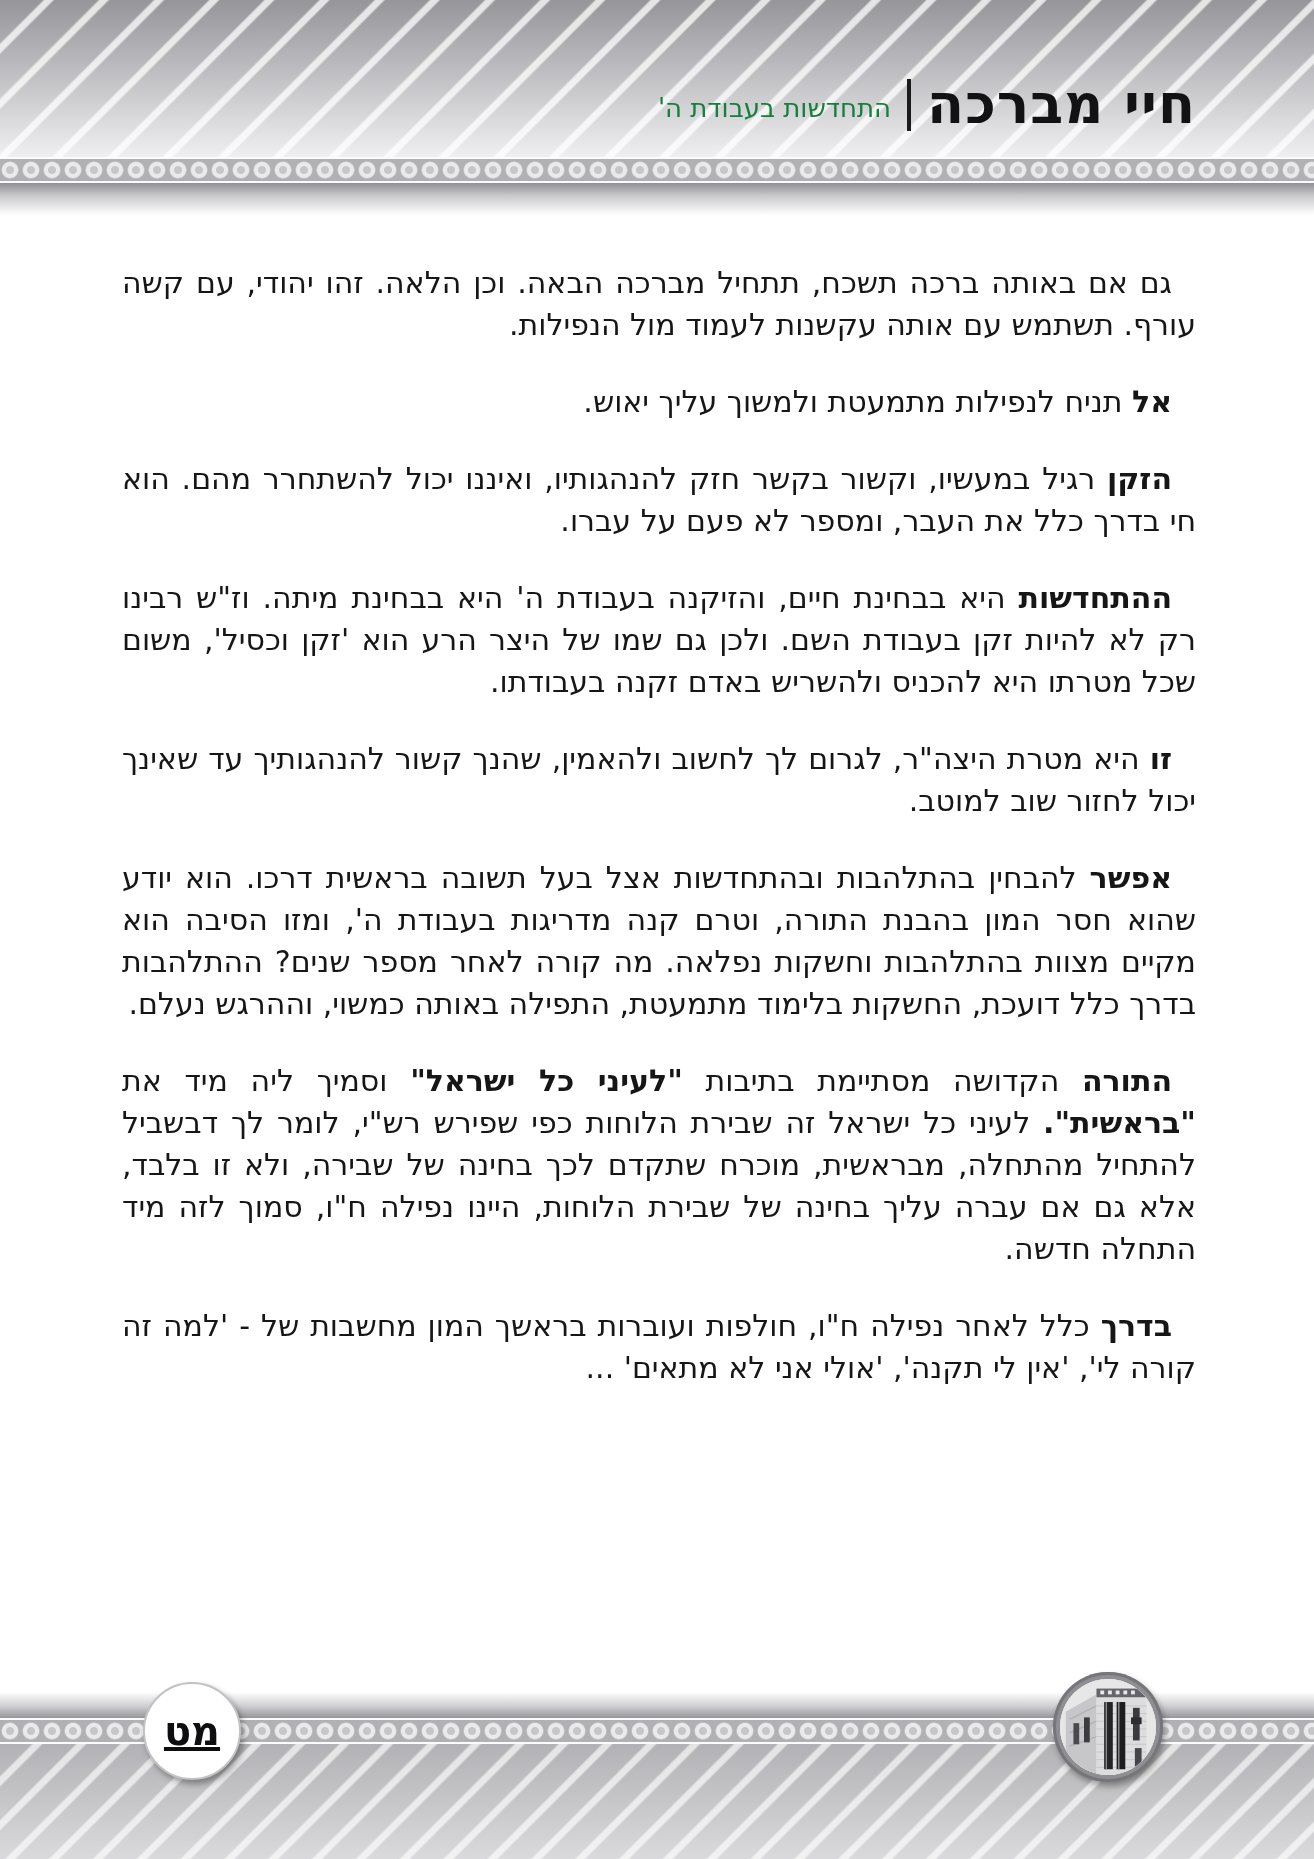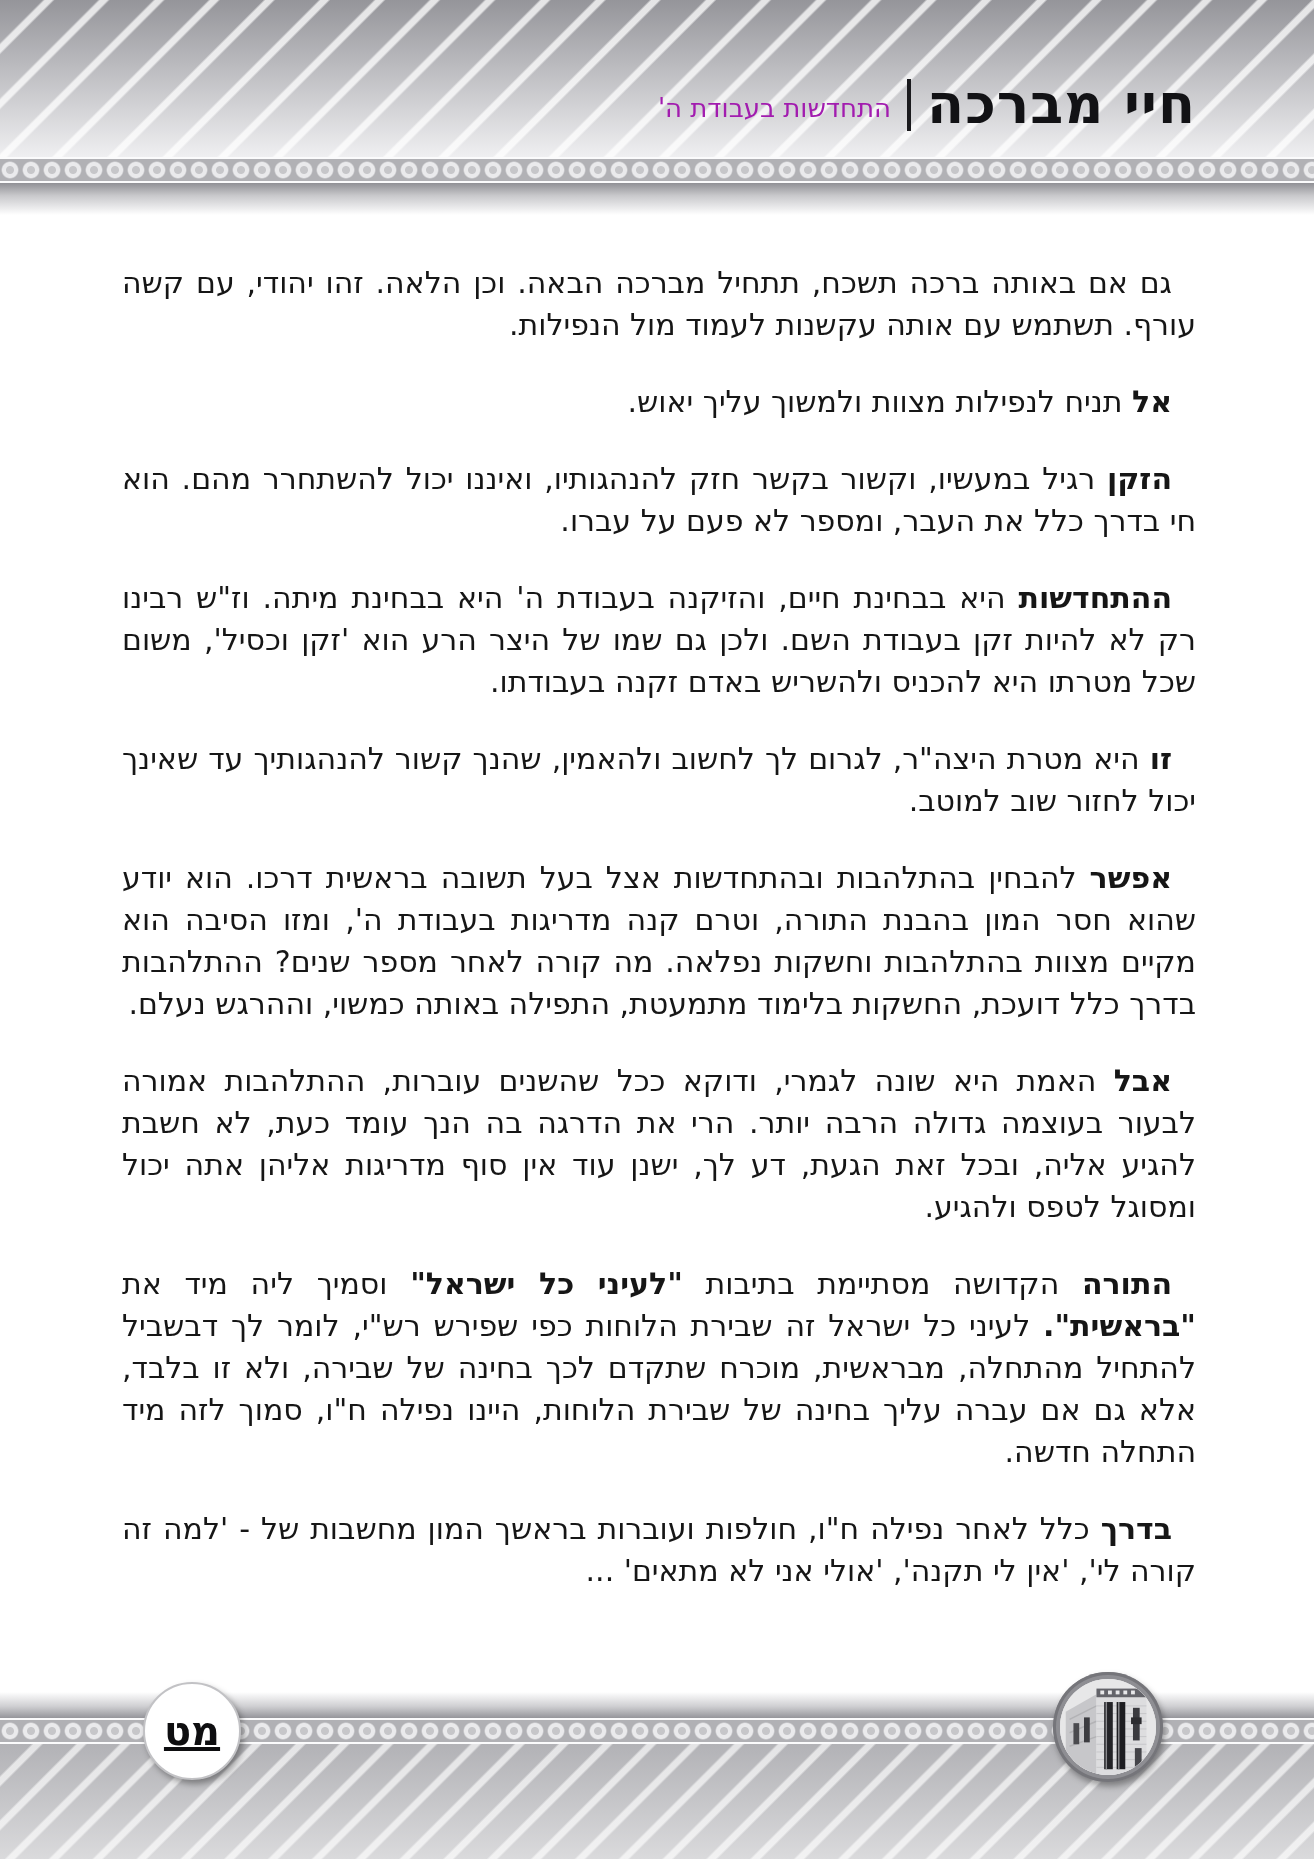--- a/index.html
+++ b/index.html
@@ -24,21 +24,21 @@
   }
   .book-title{
     font-size:54px;font-weight:bold;color:#121215;letter-spacing:1px;
     line-height:1;
   }
   .title-divider{
     display:inline-block;width:4px;height:52px;background:#1b1b1e;
     margin:0 16px;
   }
   .section-title{
-    font-size:26px;color:#a21caf;line-height:1;padding-top:6px;
+    font-size:26px;color:#15803d;line-height:1;padding-top:6px;
   }
   .bead-band{
     position:absolute;left:0;width:100%;height:26px;
     background-color:#b1b1b5;
     background-image:radial-gradient(circle at 10px 11px,
       #c6c6c9 0 3.5px,#eaeaec 4.5px 7.5px,rgba(234,234,236,0) 9px);
     background-size:21px 22px;background-repeat:repeat-x;
     border-top:2px solid #fbfbfc;border-bottom:2px solid #fbfbfc;
     box-sizing:border-box;
   }
@@ -100,26 +100,25 @@
   <div class="title-box">
     <span class="book-title">חיי מברכה</span>
     <span class="title-divider"></span>
     <span class="section-title">התחדשות בעבודת ה'</span>
   </div>
   <div class="bead-band band-top"></div>
   <div class="header-fade"></div>
 
   <main class="content">
       <p><span>גם אם באותה ברכה תשכח, תתחיל מברכה הבאה. וכן הלאה. זהו יהודי, עם קשה עורף. תשתמש עם אותה עקשנות לעמוד מול הנפילות.</span></p>
-      <p><b>אל</b><span> תניח לנפילות מצוות ולמשוך עליך יאוש.</span></p>
+      <p><b>אל</b><span> תניח לנפילות מתמעטת ולמשוך עליך יאוש.</span></p>
       <p><b>הזקן</b><span> רגיל במעשיו, וקשור בקשר חזק להנהגותיו, ואיננו יכול להשתחרר מהם. הוא חי בדרך כלל את העבר, ומספר לא פעם על עברו.</span></p>
       <p><b>ההתחדשות</b><span> היא בבחינת חיים, והזיקנה בעבודת ה' היא בבחינת מיתה. וז"ש רבינו רק לא להיות זקן בעבודת השם. ולכן גם שמו של היצר הרע הוא 'זקן וכסיל', משום שכל מטרתו היא להכניס ולהשריש באדם זקנה בעבודתו.</span></p>
       <p><b>זו</b><span> היא מטרת היצה"ר, לגרום לך לחשוב ולהאמין, שהנך קשור להנהגותיך עד שאינך יכול לחזור שוב למוטב.</span></p>
       <p><b>אפשר</b><span> להבחין בהתלהבות ובהתחדשות אצל בעל תשובה בראשית דרכו. הוא יודע שהוא חסר המון בהבנת התורה, וטרם קנה מדריגות בעבודת ה', ומזו הסיבה הוא מקיים מצוות בהתלהבות וחשקות נפלאה. מה קורה לאחר מספר שנים? ההתלהבות בדרך כלל דועכת, החשקות בלימוד מתמעטת, התפילה באותה כמשוי, וההרגש נעלם.</span></p>
-      <p><b>אבל</b><span> האמת היא שונה לגמרי, ודוקא ככל שהשנים עוברות, ההתלהבות אמורה לבעור בעוצמה גדולה הרבה יותר. הרי את הדרגה בה הנך עומד כעת, לא חשבת להגיע אליה, ובכל זאת הגעת, דע לך, ישנן עוד אין סוף מדריגות אליהן אתה יכול ומסוגל לטפס ולהגיע.</span></p>
       <p><b>התורה</b><span> הקדושה מסתיימת בתיבות </span><b>"לעיני כל ישראל"</b><span> וסמיך ליה מיד את </span><b>"בראשית".</b><span> לעיני כל ישראל זה שבירת הלוחות כפי שפירש רש"י, לומר לך דבשביל להתחיל מהתחלה, מבראשית, מוכרח שתקדם לכך בחינה של שבירה, ולא זו בלבד, אלא גם אם עברה עליך בחינה של שבירת הלוחות, היינו נפילה ח"ו, סמוך לזה מיד התחלה חדשה.</span></p>
       <p><b>בדרך</b><span> כלל לאחר נפילה ח"ו, חולפות ועוברות בראשך המון מחשבות של - 'למה זה קורה לי', 'אין לי תקנה', 'אולי אני לא מתאים' ...</span></p>
     </main>
 
   <div class="footer-fade"></div>
   <div class="bead-band band-bottom"></div>
   <div class="footer-stripes"></div>
 
   <div class="page-number-circle">
     <span>מט</span>

